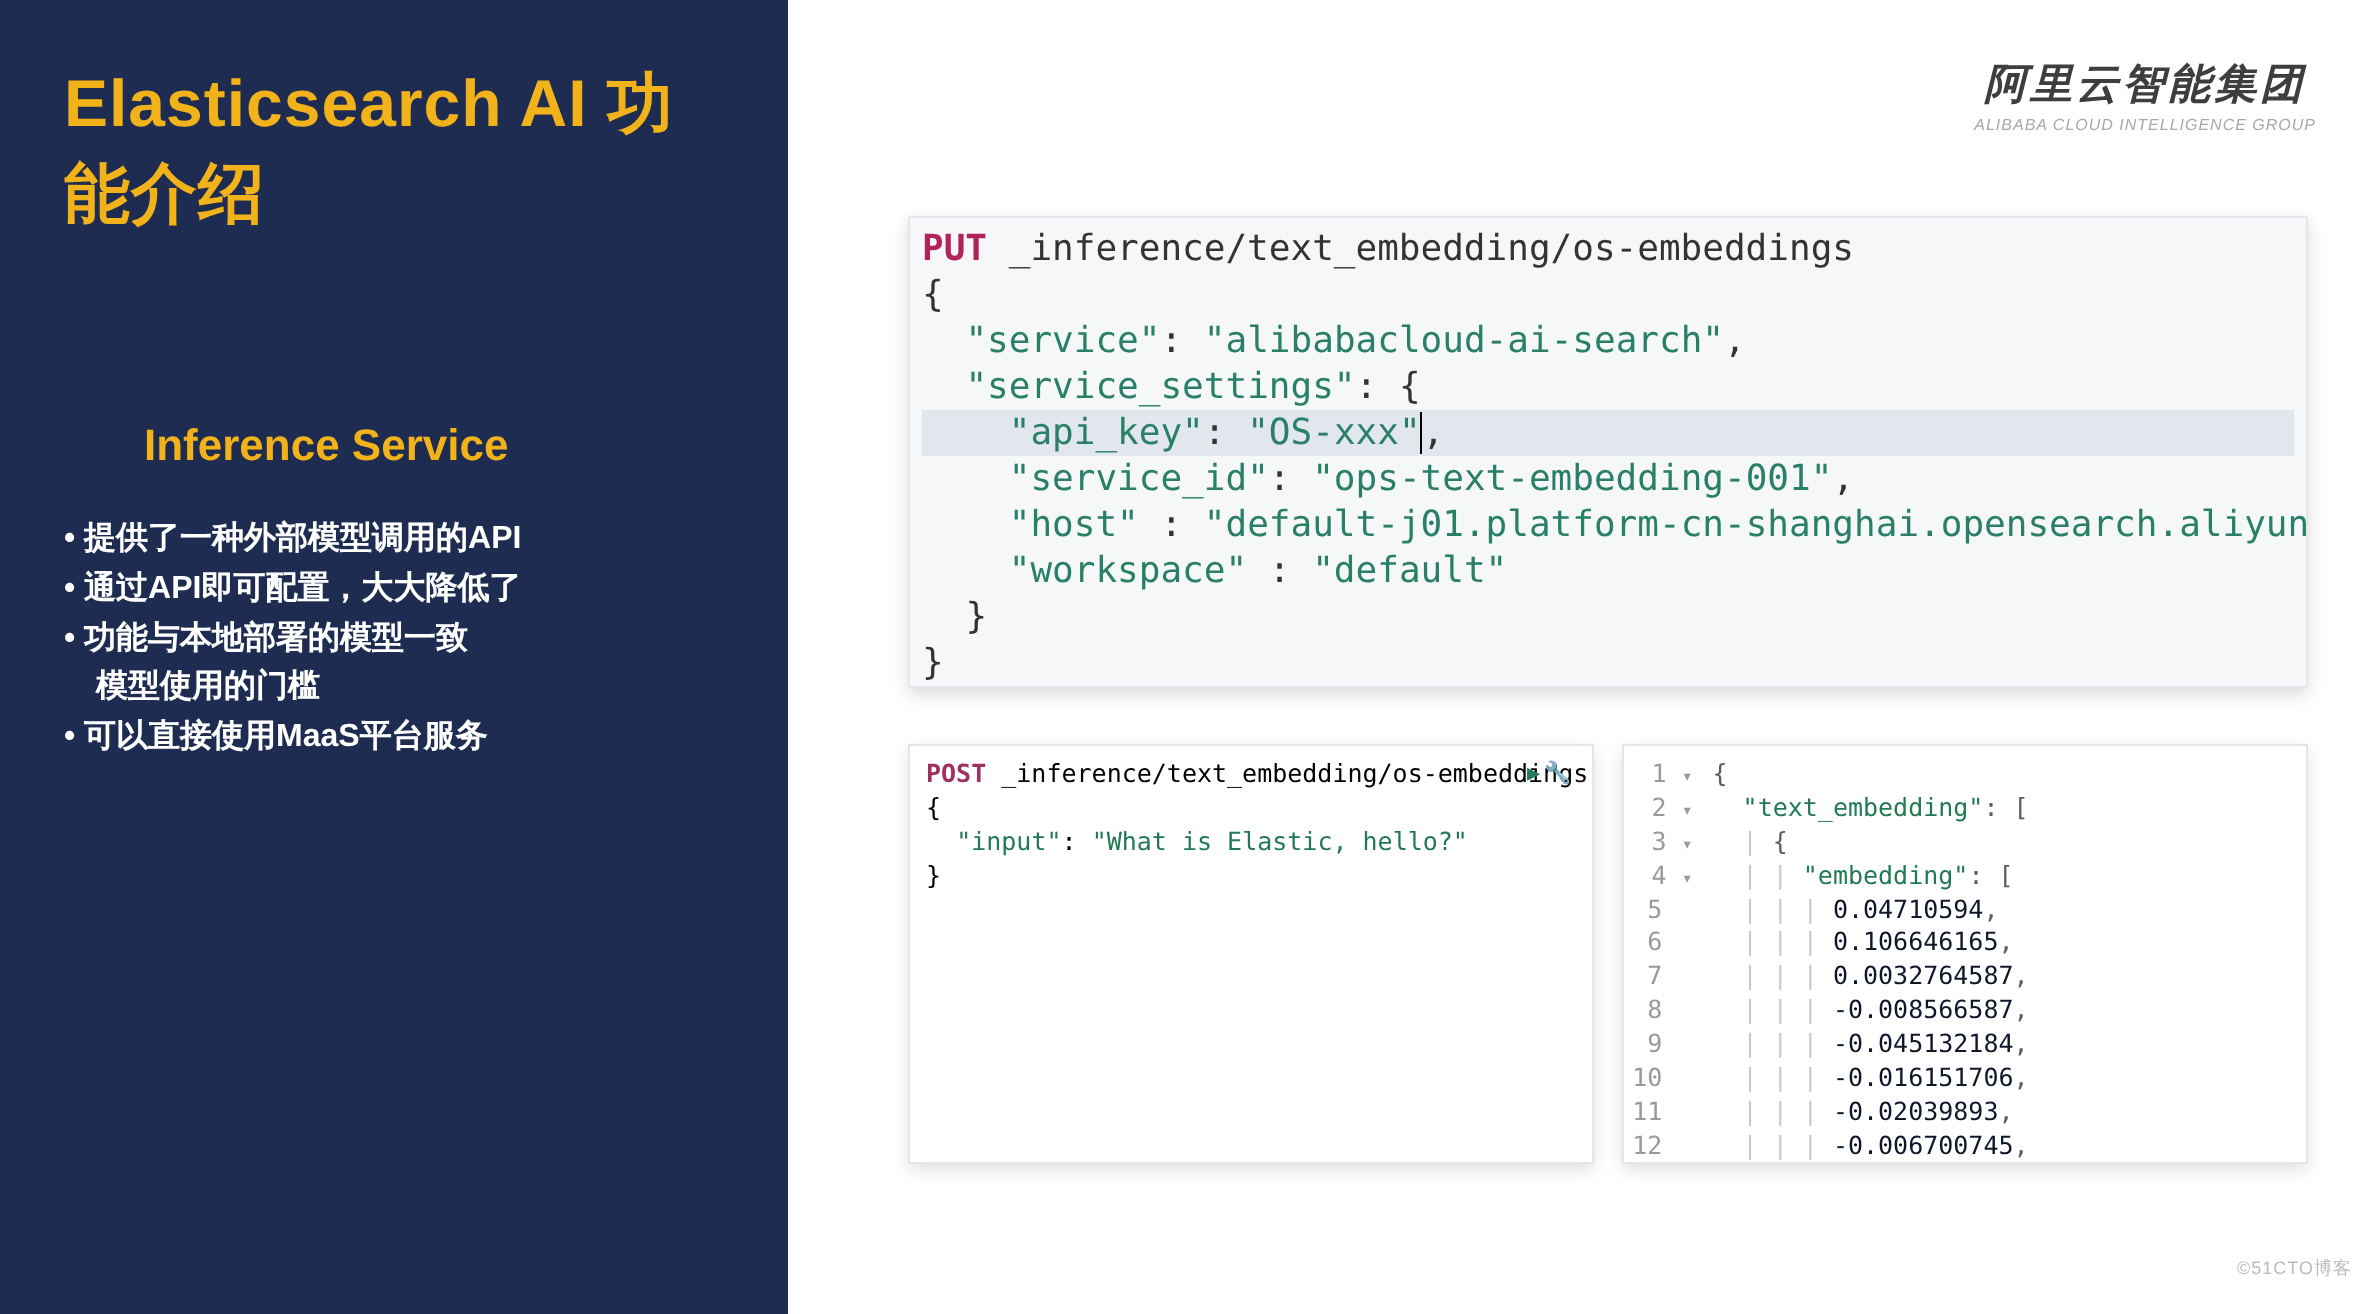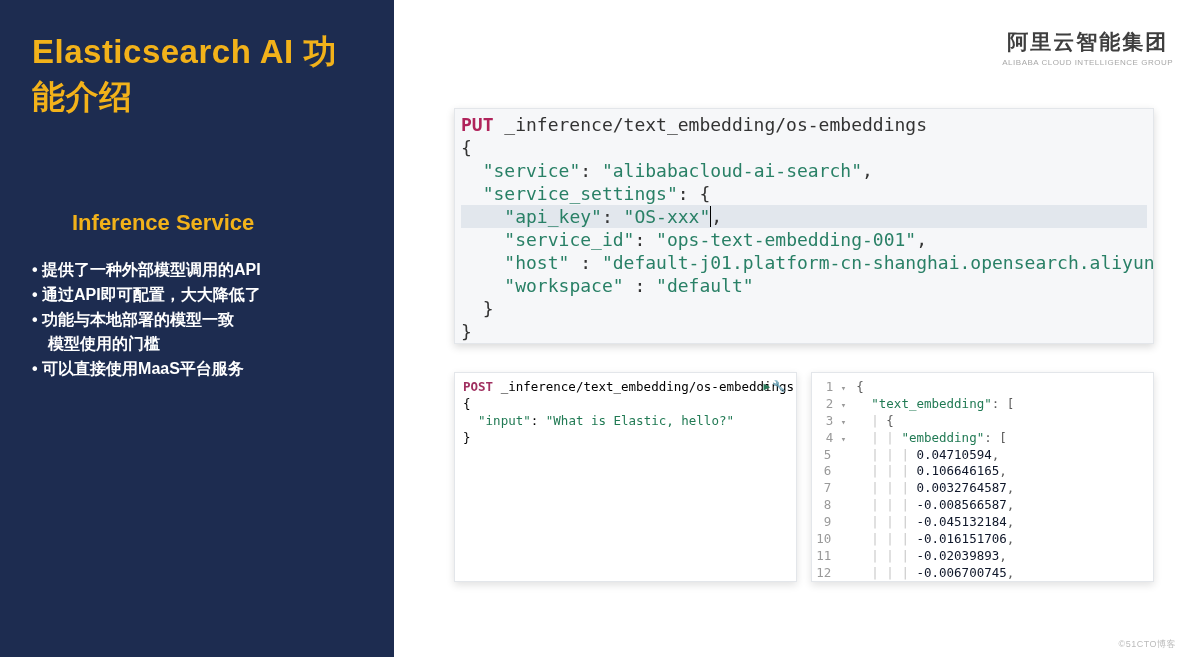--- a/index.html
+++ b/index.html
@@ -38,23 +38,24 @@
     font-size: 16px;
     line-height: 1.55;
     font-weight: 700;
   }
   .bullets li::before { content: "•  "; }
   .bullets li { padding-left: 0; text-indent: 0; }
   .bullets .indent { padding-left: 1em; text-indent: 0; }
   .bullets .indent::before { content: ""; }
   .logo {
     position: absolute;
-    right: 11px; top: 28px;
+    right: 26px; top: 28px;
     text-align: center;
     color: #535353;
+    font-style: italic;
   }
   .logo-cn { font-size: 21px; font-weight: 700; letter-spacing: 2px; color: #3e3e3e; }
   .logo-en { font-size: 8px; letter-spacing: 0.5px; color: #a8a8a8; margin-top: 2px; }
   .code-box1 {
     position: absolute;
     left: 454px; top: 108px;
     width: 700px; height: 236px;
     background: #f6f7f9;
     border: 1px solid #e3e6ea;
     box-shadow: 0 3px 8px rgba(0,0,0,0.15);
@@ -106,21 +107,21 @@
     user-select: none;
     font-size: 12.5px;
     line-height: 1.35;
   }
   .gutter .ln { display: block; }
   .code3-body { font-size: 12.5px; line-height: 1.35; color: #5c5c5c; }
   .arr-key { color: #217a54; }
   .num { color: #0f172a; }
   .tri { color: #9a9a9a; font-size: 9px; }
   .guide { color: #c8c8c8; }
-  .watermark { position:absolute; right:8px; bottom:6px; font-size:9px; color:#bbb; letter-spacing:0.5px; }
+  .watermark { position:absolute; right:8px; bottom:16px; font-size:9px; color:#bbb; letter-spacing:0.5px; }
 </style>
 </head>
 <body>
 
 <div class="left-panel">
   <div class="title">Elasticsearch AI  功能介绍</div>
   <div class="subtitle">Inference Service</div>
   <ul class="bullets">
     <li>提供了一种外部模型调用的API</li>
     <li>通过API即可配置，大大降低了</li>

